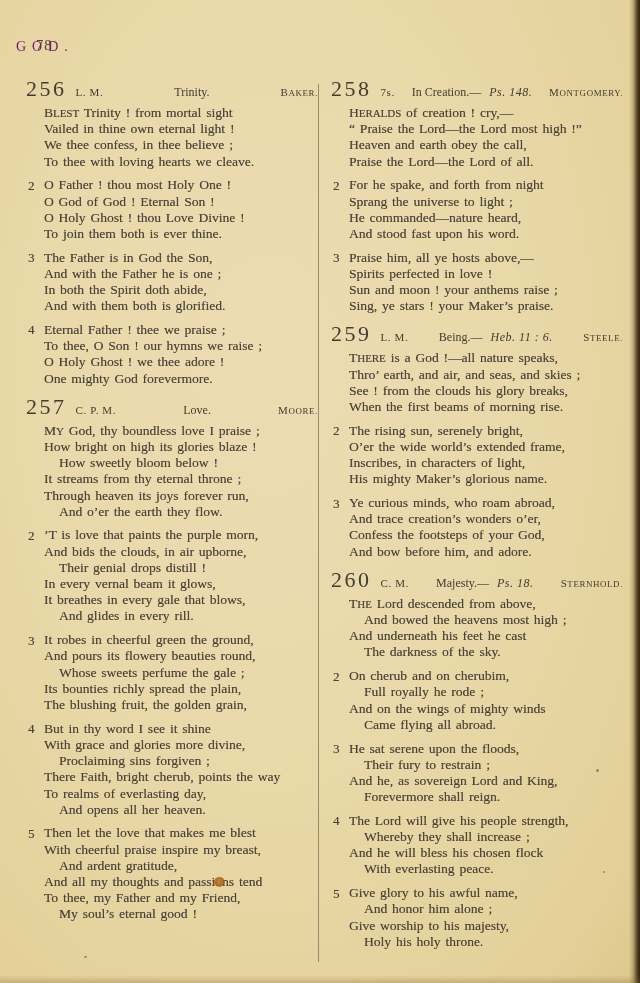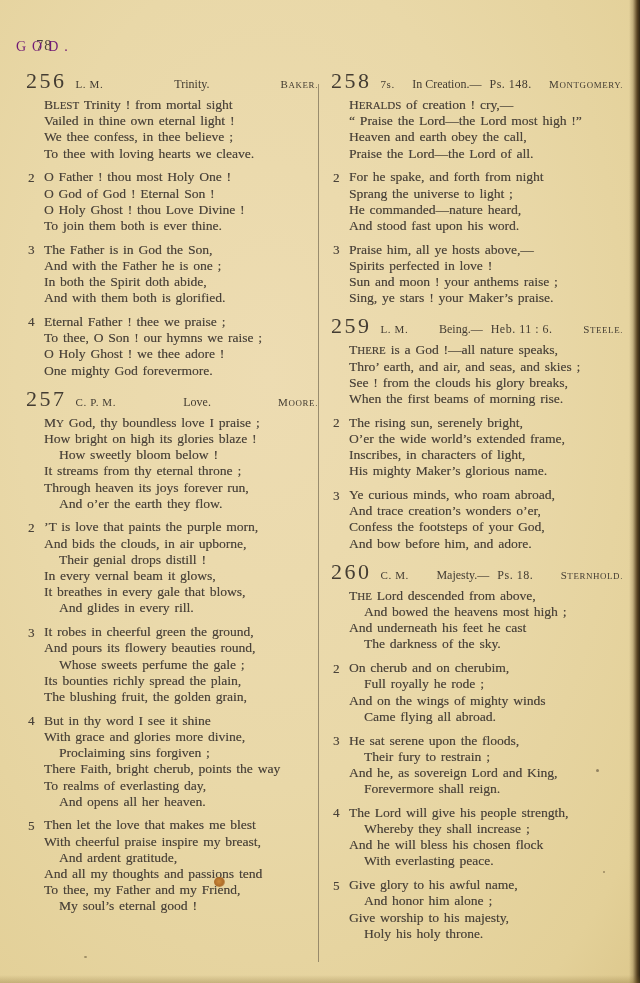--- a/index.html
+++ b/index.html
@@ -26,30 +26,30 @@
     position:absolute;left:36px;top:37px;font-size:14.5px;letter-spacing:1px;color:#4a433a;
   }
   .running-head{
     position:absolute;left:16px;top:39px;width:628px;
     font-size:14px;letter-spacing:6px;color:#701a75;
   }
   .column-divider{
     position:absolute;left:318px;top:84px;width:1px;height:878px;
     background:#7d7158;opacity:0.75;
   }
-  .col{position:absolute;top:70px;width:292px;}
+  .col{position:absolute;top:78px;width:292px;}
   .col-left{left:26px;}
   .col-right{left:331px;}
 
   .hymn{margin-bottom:9px;}
   .hymn-head{display:flex;align-items:baseline;margin:0 0 5px 0;white-space:nowrap;color:#433c32;}
   .hymn-number{font-size:22px;letter-spacing:2.5px;margin-right:9px;line-height:1;}
   .hymn-meter{font-size:11px;letter-spacing:0.6px;}
   .hymn-title-group{margin:0 auto;display:flex;align-items:flex-start;font-size:12px;}
-  .hymn-scripture{margin-left:8px;letter-spacing:0.5px;}
+  .hymn-scripture{font-style:italic;margin-left:8px;letter-spacing:0.5px;}
   .hymn-author{font-size:11px;letter-spacing:0.6px;}
   .sc{font-size:81%;margin-top:28px;}
 
   .stanza{
     position:relative;padding-left:18px;margin-bottom:7.5px;
     font-size:13.5px;line-height:16.2px;white-space:nowrap;word-spacing:1.5px;
     text-shadow:0.2px 0.2px 0.3px rgba(62,52,36,0.45);
   }
   .stanza-num{position:absolute;left:2px;top:0.5px;font-size:13px;}
   .vline.ind{padding-left:15px;}

